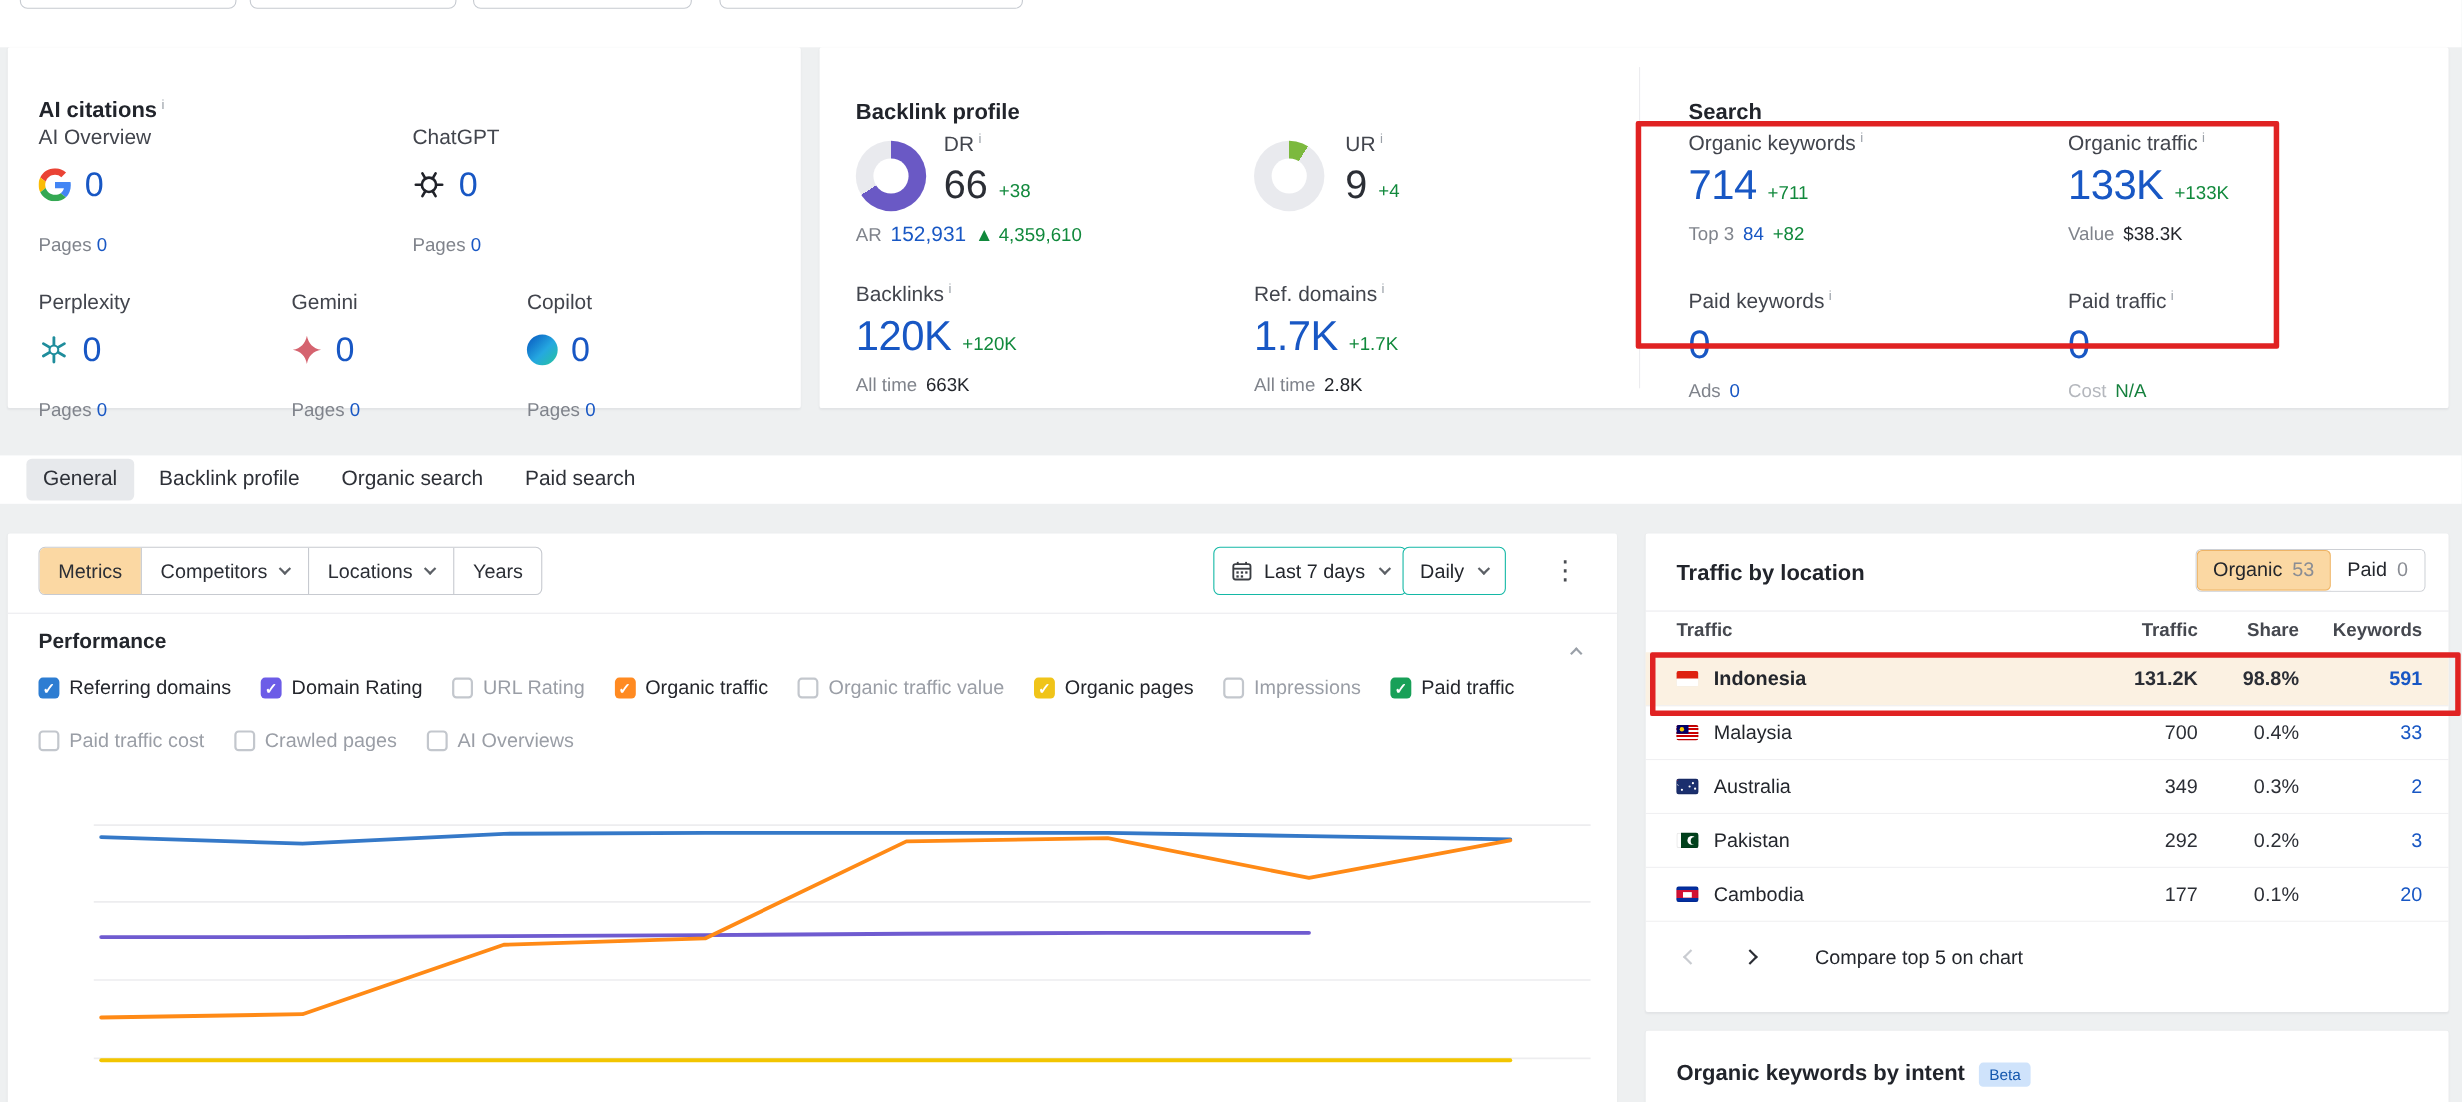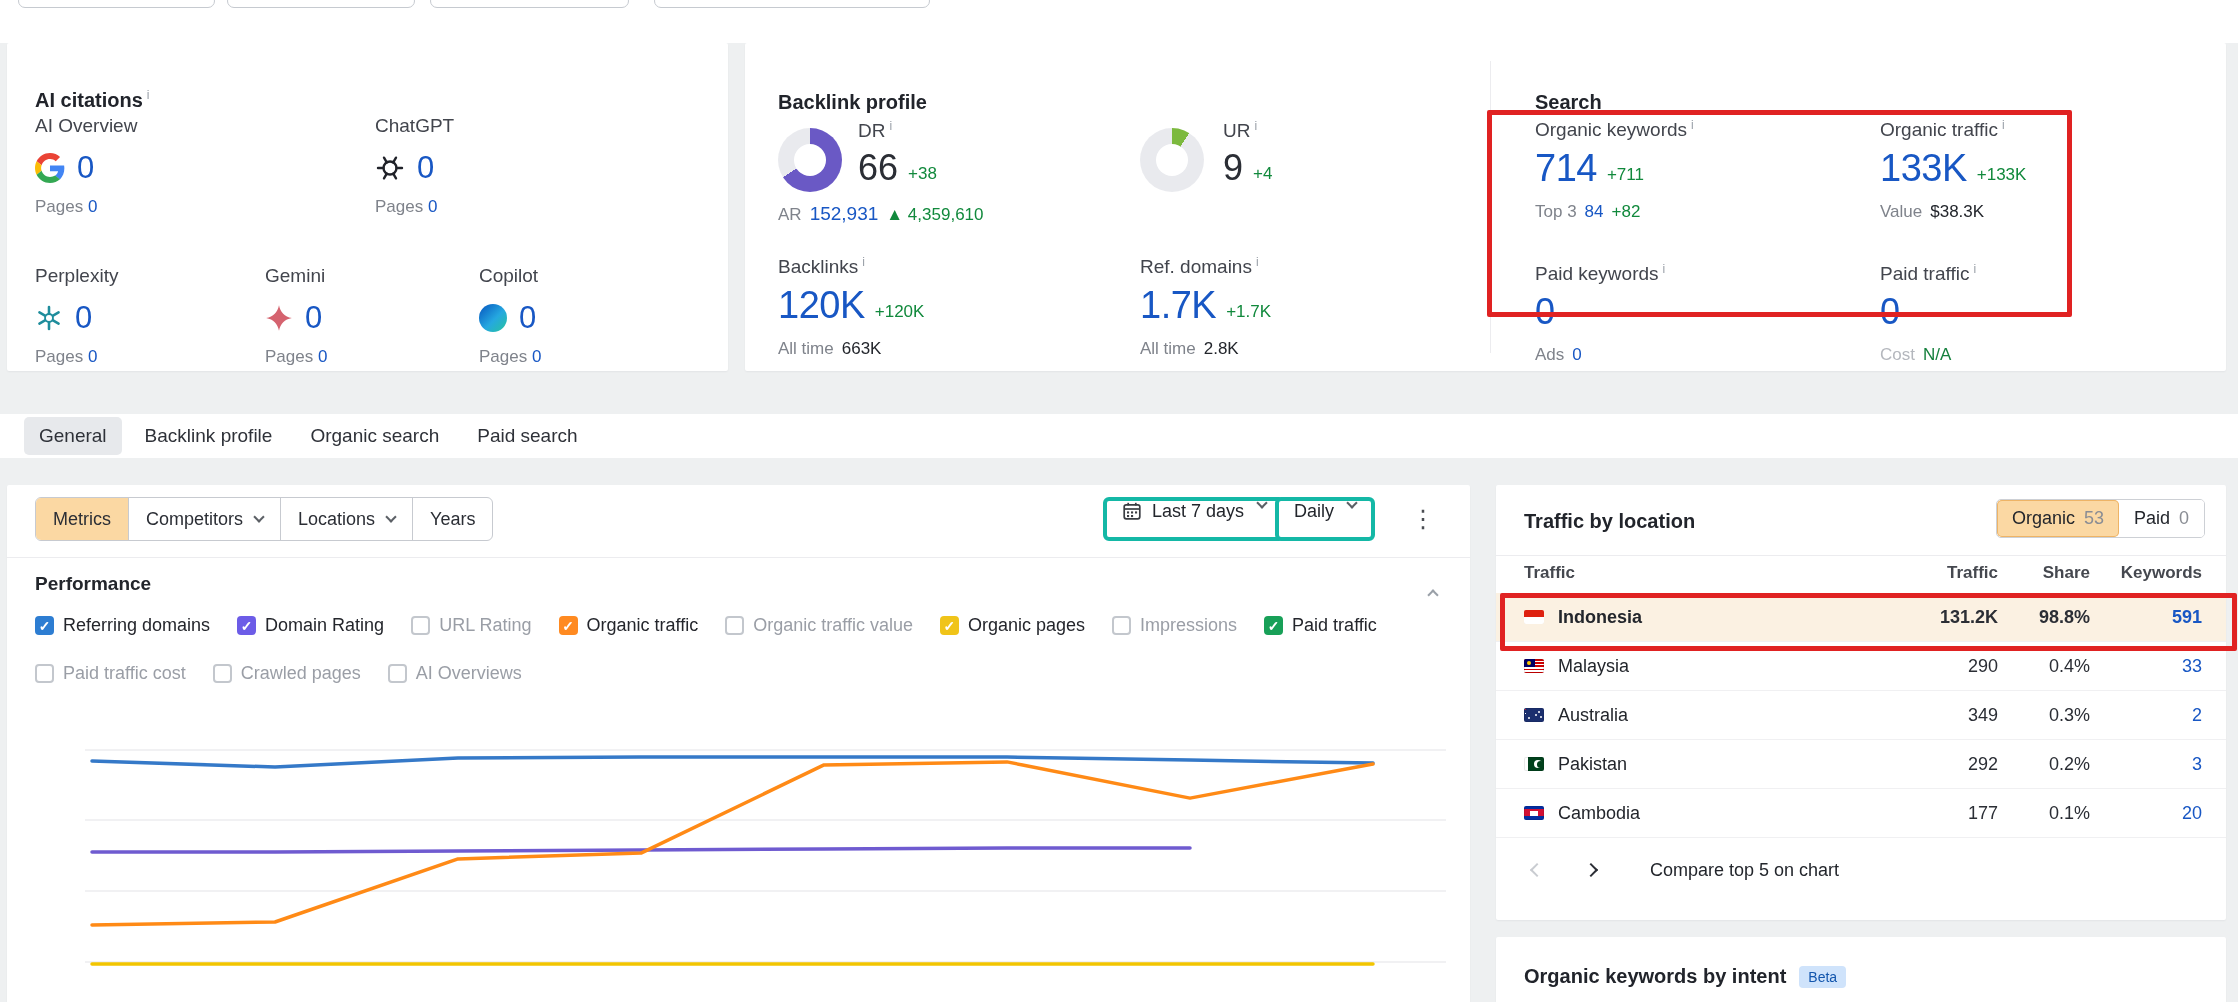--- a/index.html
+++ b/index.html
@@ -32,21 +32,21 @@
   .chev.up { transform:rotate(225deg); top:2px; }
   .chev.left { transform:rotate(135deg); }
   .chev.right{ transform:rotate(-45deg); }
 
   
   #card-ai { left:7px; top:43px; width:721px; height:328px; }
   #card-ai .t-title { position:absolute; left:28px; top:45px; }
   .ai-item { position:absolute; }
   .ai-item .irow { display:flex; align-items:center; gap:12px; margin-top:10px; height:42px; }
   .ai-item .irow .num { font-size:31px; color:#1857c4; }
-  .ai-item .prow { margin-top:8px; font-size:17px; }
+  .ai-item .prow { margin-top:24px; font-size:17px; }
   .copilot-dot { width:28px; height:28px; border-radius:50%; display:inline-block; background:linear-gradient(135deg,#0b63c5 10%,#25a8e0 55%,#27c49d 100%); }
 
   
   #card-bl { left:745px; top:43px; width:1481px; height:328px; }
   .vdivider { position:absolute; left:745px; top:18px; bottom:18px; width:1px; background:#ececef; }
   .bl-title { position:absolute; left:33px; top:48px; }
   .donut { position:absolute; width:64px; height:64px; border-radius:50%; }
   .donut::after { content:""; position:absolute; left:16px; top:16px; width:32px; height:32px; border-radius:50%; background:#fff; }
   .metric-lab { position:absolute; font-size:19px; color:#42454d; }
   .metric-val { position:absolute; display:flex; align-items:flex-end; gap:10px; }
@@ -61,21 +61,21 @@
   #tabstrip { position:absolute; left:0; top:414px; width:2238px; height:44px; background:#fff; display:flex; align-items:center; padding-left:24px; gap:8px; }
   .tab { font-size:19px; color:#2e3138; padding:8px 15px; border-radius:5px; cursor:pointer; }
   .tab.active { background:#e7e9ec; }
 
   
   #card-main { left:7px; top:485px; width:1463px; height:540px; }
   .seggrp { position:absolute; left:28px; top:12px; display:flex; border:1px solid #c7cad0; border-radius:6px; overflow:hidden; height:44px; background:#fff; }
   .seg { display:flex; align-items:center; gap:8px; padding:0 17px; font-size:18px; color:#2b2e35; border-left:1px solid #c7cad0; cursor:pointer; }
   .seg:first-child { border-left:none; }
   .seg.active { background:#fbd8a3; }
-  .btn { position:absolute; top:12px; height:44px; display:flex; gap:10px; padding:0 15px; border:4px solid #14b8a6; border-radius:6px; font-size:18px; background:#fff; }
+  .btn { position:absolute; top:12px; height:44px; display:flex; align-items:center; gap:10px; padding:0 15px; border:1px solid #14b8a6; border-radius:6px; font-size:18px; background:#fff; }
   .dots { position:absolute; top:14px; font-size:24px; color:#4a4d52; line-height:40px; width:24px; text-align:center; }
   .hdiv { position:absolute; left:0; right:0; height:1px; background:#ececef; }
   #perf-title { position:absolute; left:28px; top:88px; font-size:19px; font-weight:700; }
   #collapse { position:absolute; left:1418px; top:98px; }
   .cbrow { position:absolute; left:28px; display:flex; gap:27px; align-items:center; }
   .cbitem { display:flex; align-items:center; gap:9px; font-size:18px; color:#24262c; cursor:pointer; white-space:nowrap; }
   .cbitem.off { color:#9a9ea6; }
   .cb { width:19px; height:19px; border-radius:4px; display:flex; align-items:center; justify-content:center; color:#fff; font-size:14px; font-weight:700; }
   .cb.unchecked { border:2px solid #c3c7cd; background:#fff; }
   #chart-wrap { position:absolute; left:78px; top:215px; width:1370px; height:302px; }
@@ -437,21 +437,21 @@
     <span class="k">591</span>
       </div>
       <div class="loc-row">
         <span class="loc-name">
           <span class="flag" style="background:repeating-linear-gradient(#cc0001 0 1.6px,#fff 1.6px 3.2px)">
             <i style="left:0;top:0;width:55%;height:57%;background:#010066"></i>
             <i style="left:3px;top:2px;width:4px;height:4px;border-radius:50%;background:#ffcc00"></i>
           </span>
           <span>Malaysia</span>
         </span>
-    <span class="c">290</span>
+    <span class="c">700</span>
     <span class="c">0.4%</span>
     <span class="k">33</span>
       </div>
       <div class="loc-row">
         <span class="loc-name">
           <span class="flag" style="background:#1b2f6e">
             <i style="left:1px;top:1px;width:8px;height:5px;background:linear-gradient(135deg,#c8102e 0 1px,transparent 1px),linear-gradient(45deg,#fff 0 1px,#1b2f6e 1px)"></i>
             <i style="left:4px;top:9px;width:2px;height:2px;border-radius:50%;background:#fff"></i>
             <i style="left:14px;top:3px;width:2px;height:2px;border-radius:50%;background:#fff"></i>
             <i style="left:16px;top:8px;width:2px;height:2px;border-radius:50%;background:#fff"></i>

